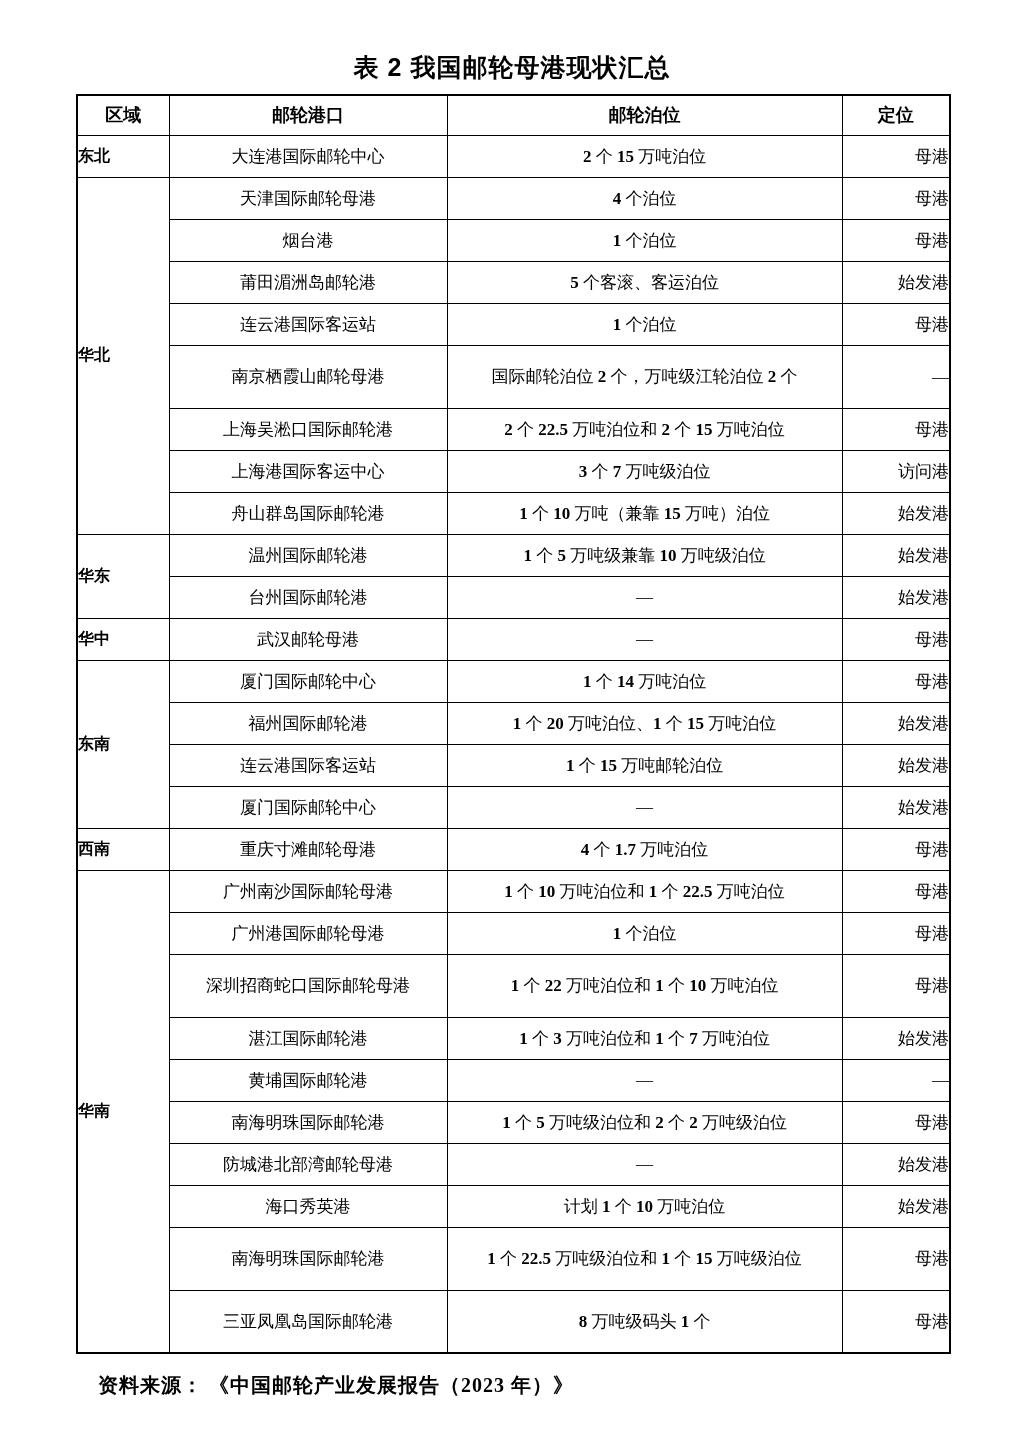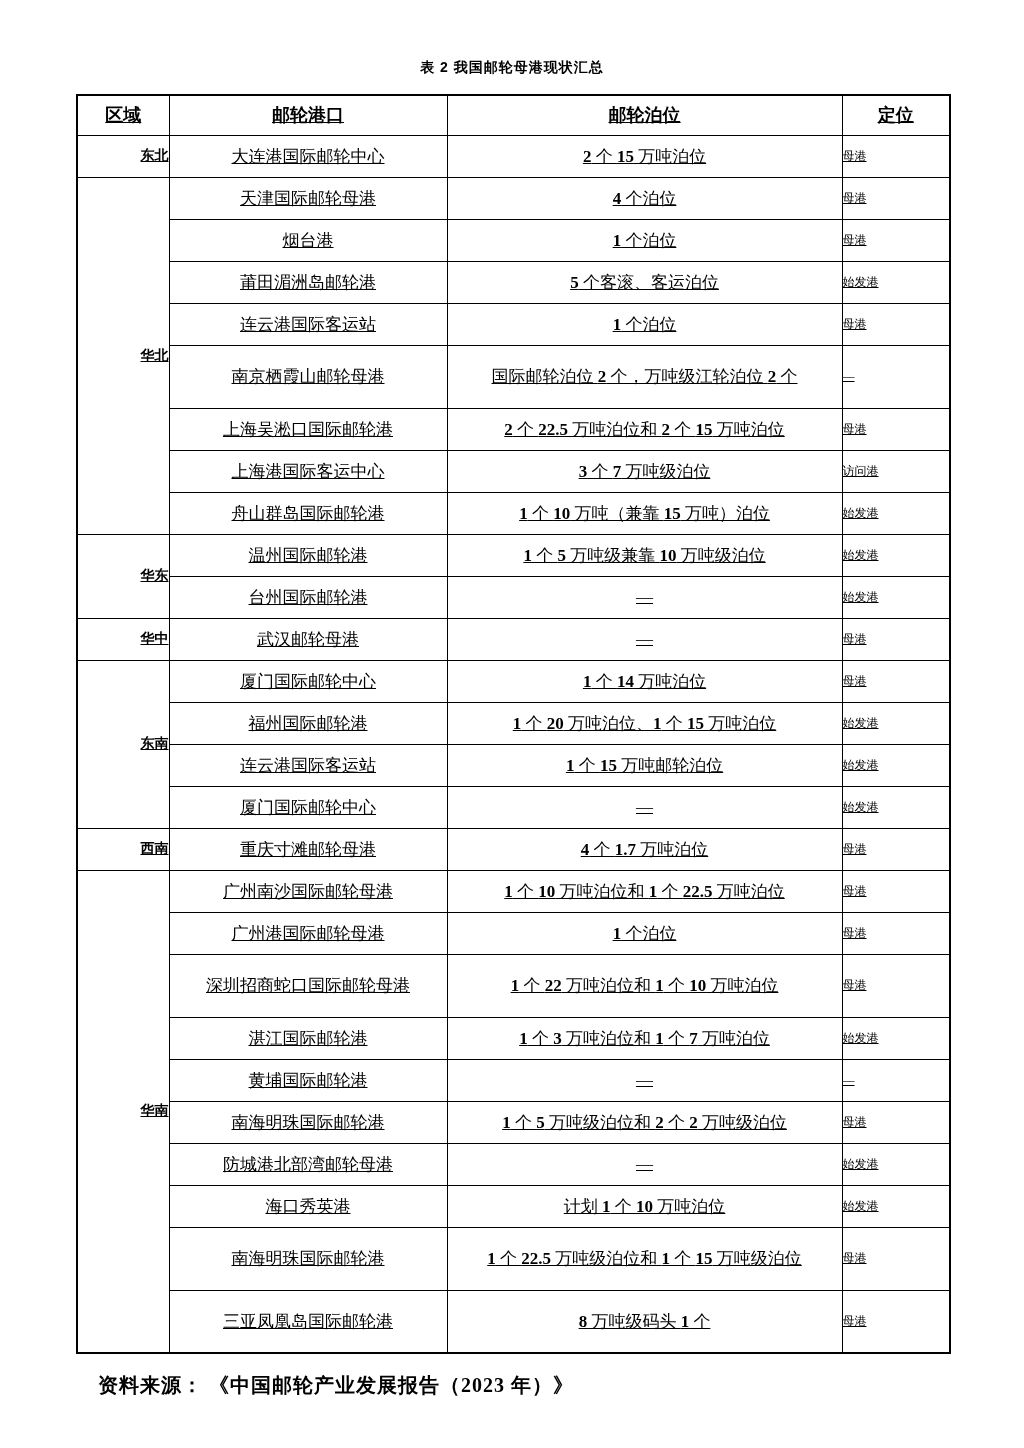--- a/index.html
+++ b/index.html
@@ -10,32 +10,31 @@
     background: #ffffff;
     color: #000000;
     font-family: "Liberation Serif", serif;
     overflow: hidden;
   }
   .doc-title {
     padding-top: 52px;
     text-align: center;
     font-family: "Liberation Sans", sans-serif;
     font-weight: bold;
-    font-size: 14px;
+    font-size: 25px;
     line-height: 30px;
     letter-spacing: 1px;
   }
   table.ports {
     border-collapse: collapse;
     table-layout: fixed;
     margin-left: 76px;
     margin-top: 12px;
     width: 873px;
     border: 2px solid #000;
-    text-decoration: underline;
   }
   table.ports th, table.ports td {
     border: 1px solid #000;
     padding: 0;
     vertical-align: middle;
   }
   col.c-region   { width: 92px; }
   col.c-port     { width: 278px; }
   col.c-berths   { width: 395px; }
   col.c-position { width: 108px; }
@@ -46,32 +45,32 @@
 
   table.ports th {
     font-family: "Liberation Sans", sans-serif;
     font-weight: bold;
     font-size: 18px;
     text-align: center;
   }
   td.region {
     font-family: "Liberation Sans", sans-serif;
     font-weight: bold;
-    font-size: 14px;
-    text-align: right;
+    font-size: 16px;
+    text-align: left;
   }
   td.port, td.berths {
     font-size: 17px;
     text-align: center;
     padding-left: 14px;
     padding-right: 6px;
   }
   td.position {
-    font-size: 12px;
-    text-align: left;
+    font-size: 17px;
+    text-align: right;
   }
   td.berths b, .source b {
     font-family: "Liberation Serif", serif;
     font-weight: bold;
   }
   .source {
     margin-left: 98px;
     margin-top: 18px;
     font-size: 20px;
     font-weight: bold;

